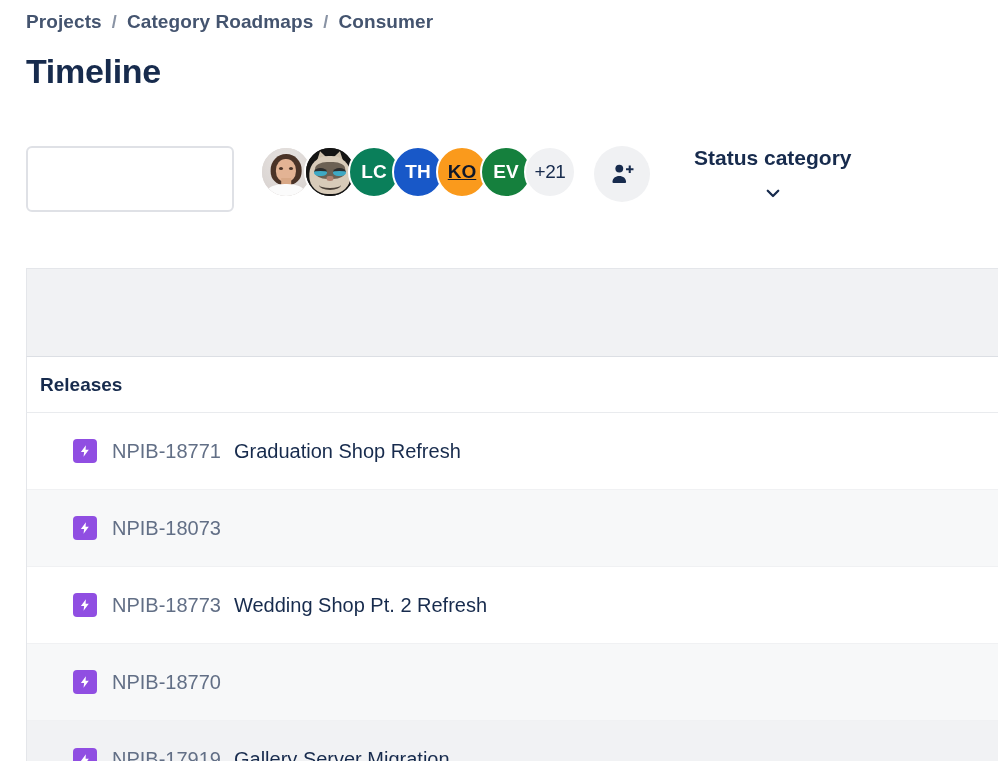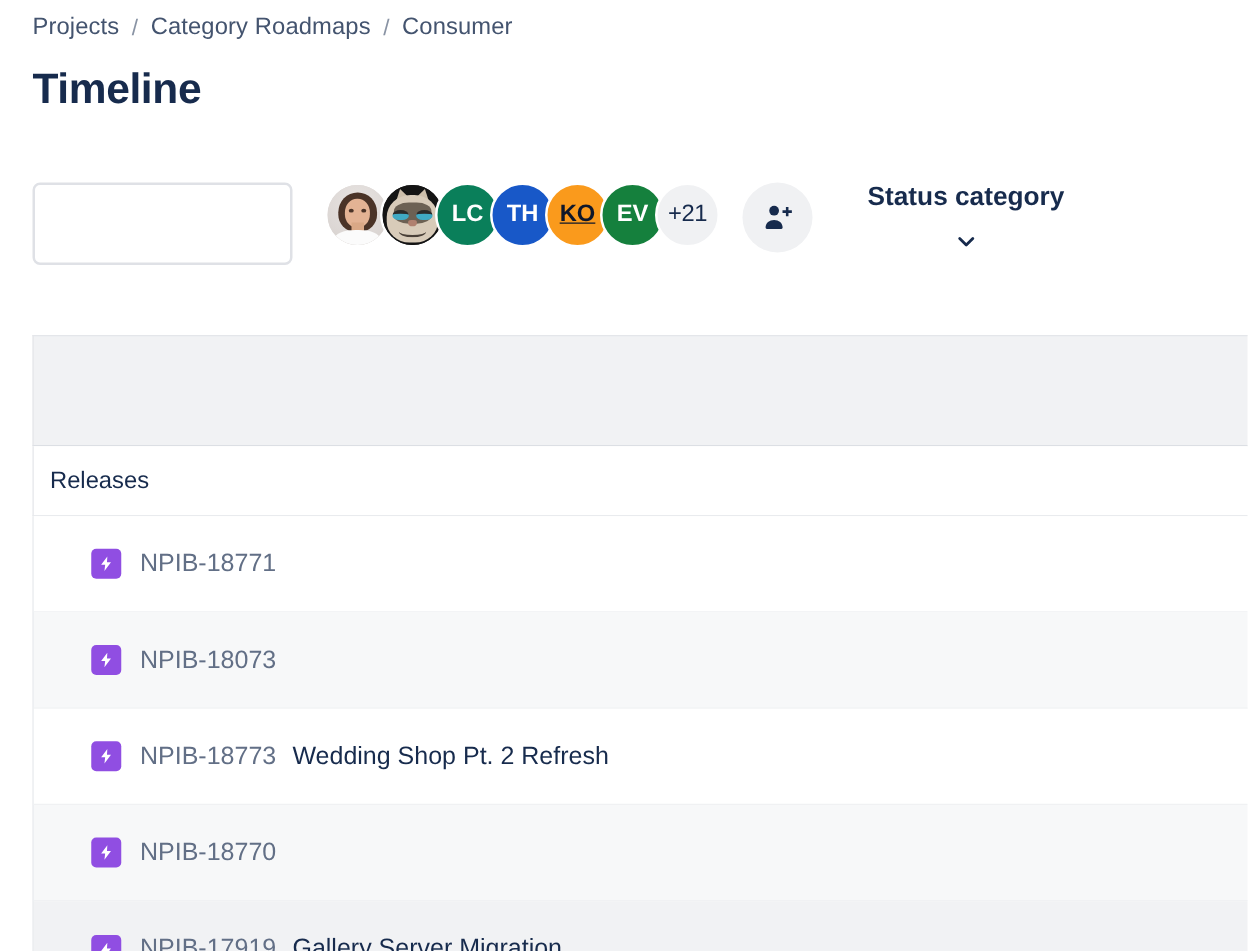--- a/index.html
+++ b/index.html
@@ -24,20 +24,21 @@
   .breadcrumb {
     position: absolute;
     left: 26px;
     top: 11px;
     display: flex;
     align-items: center;
     gap: 10px;
     font-size: 19px;
     color: #44546f;
     letter-spacing: 0.1px;
+    font-weight: bold;
   }
   .breadcrumb .crumb { color: #44546f; cursor: pointer; }
   .breadcrumb .sep { color: #8993a4; font-size: 18px; }
 
   
   .page-title {
     position: absolute;
     left: 26px;
     top: 52px;
     font-size: 34px;
@@ -263,21 +264,21 @@
     background: #ffffff;
     border-left: 1px solid #e4e6ea;
     border-right: 1px solid #e4e6ea;
     border-bottom: 1px solid #e9ebee;
     display: flex;
     align-items: center;
     padding-left: 13px;
   }
   .releases-label {
     font-size: 19px;
-    font-weight: normal;
+    font-weight: bold;
     color: #172b4d;
   }
 
   .issue-rows {
     border-left: 1px solid #e4e6ea;
   }
 
   .issue-row {
     height: 77px;
     display: flex;
@@ -402,20 +403,21 @@
 
     <div class="issue-rows">
 
       <div class="issue-row">
         <span class="epic-icon">
           <svg viewBox="0 0 24 24" fill="currentColor">
               <polygon points="13.5,2 5,13.5 10.5,13.5 9.5,22 18.5,10 13,10"></polygon>
             </svg>
         </span>
         <span class="issue-key">NPIB-18771</span>
+        <span class="issue-summary">Graduation Shop Refresh</span>
       </div>
 
       <div class="issue-row striped">
         <span class="epic-icon">
           <svg viewBox="0 0 24 24" fill="currentColor">
               <polygon points="13.5,2 5,13.5 10.5,13.5 9.5,22 18.5,10 13,10"></polygon>
             </svg>
         </span>
         <span class="issue-key">NPIB-18073</span>
       </div>

